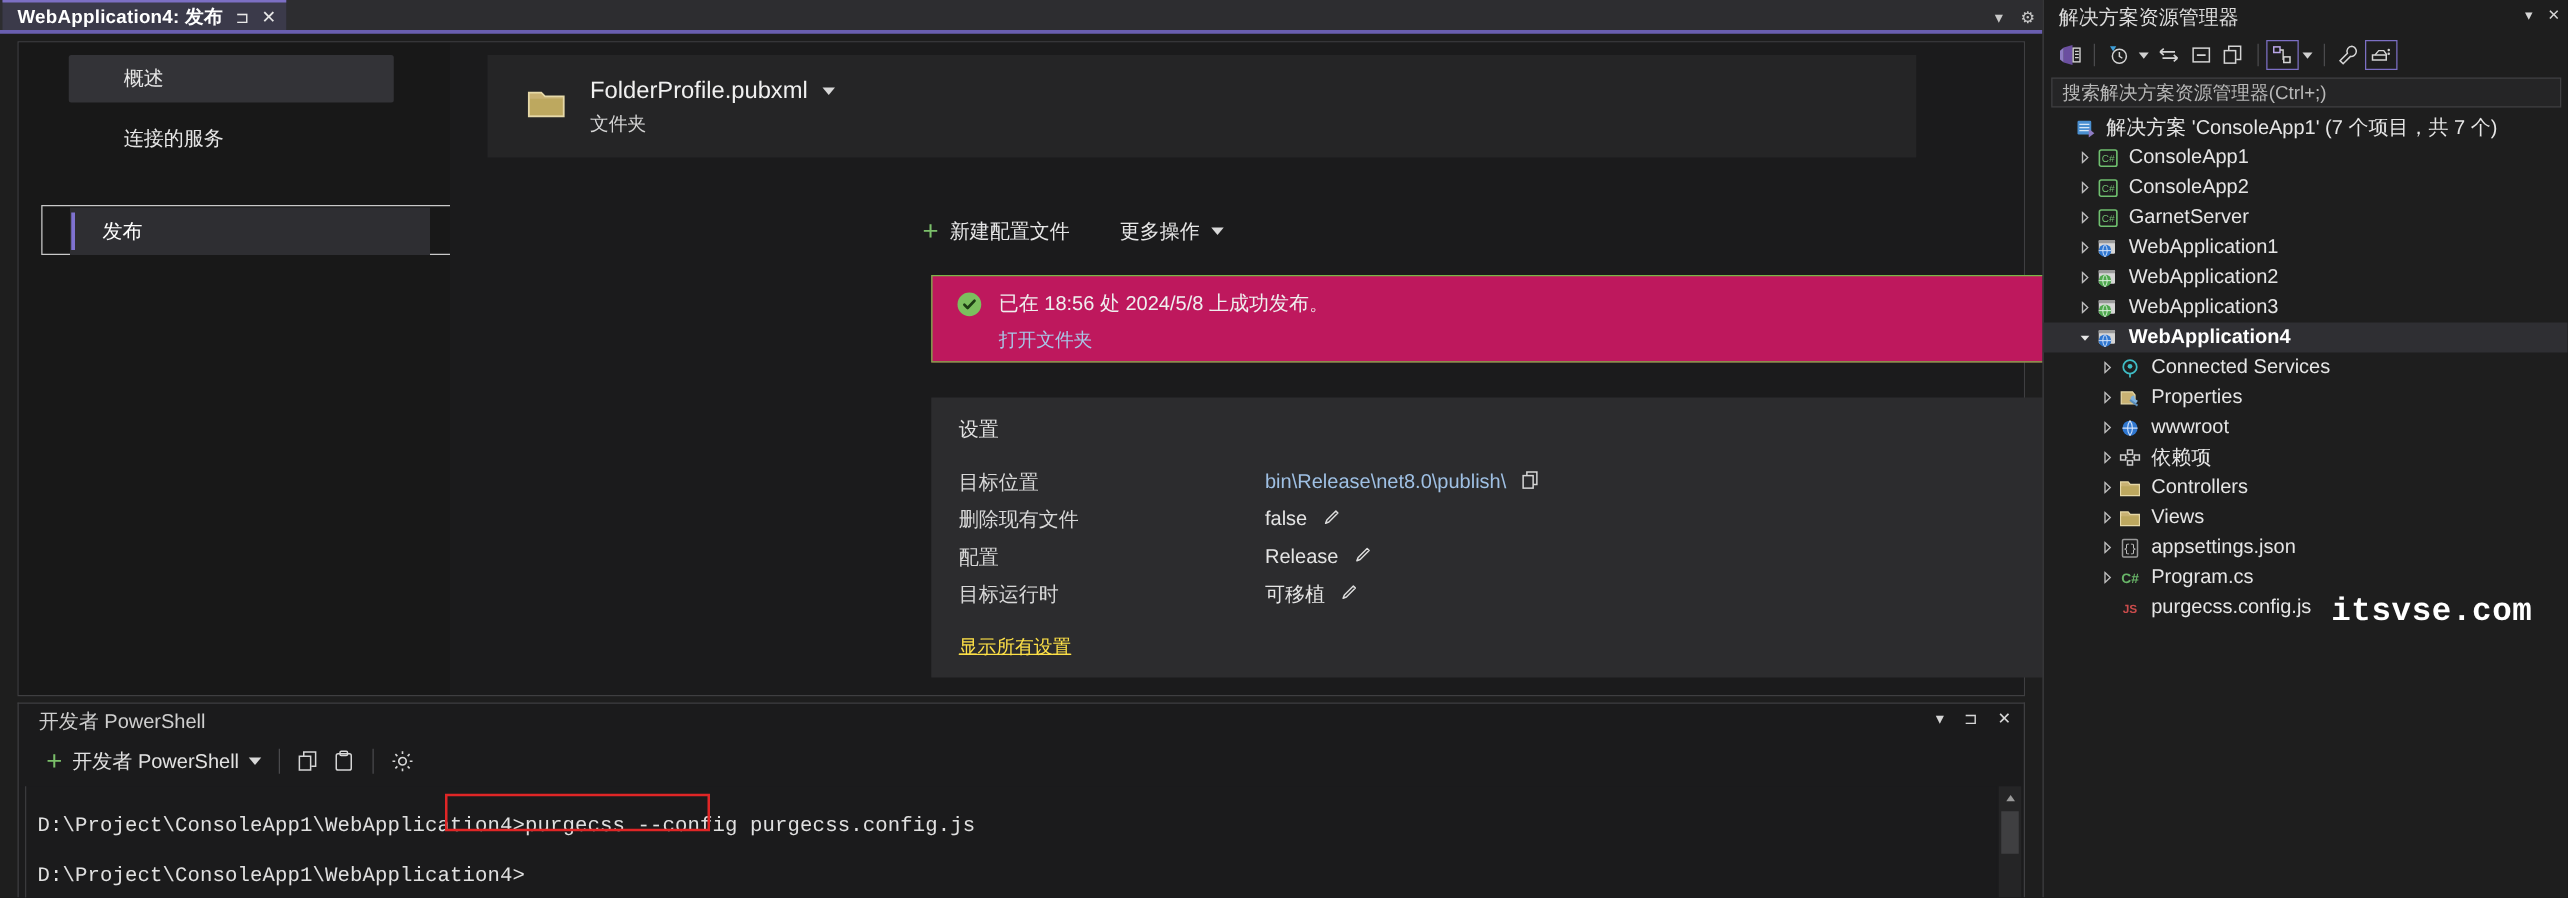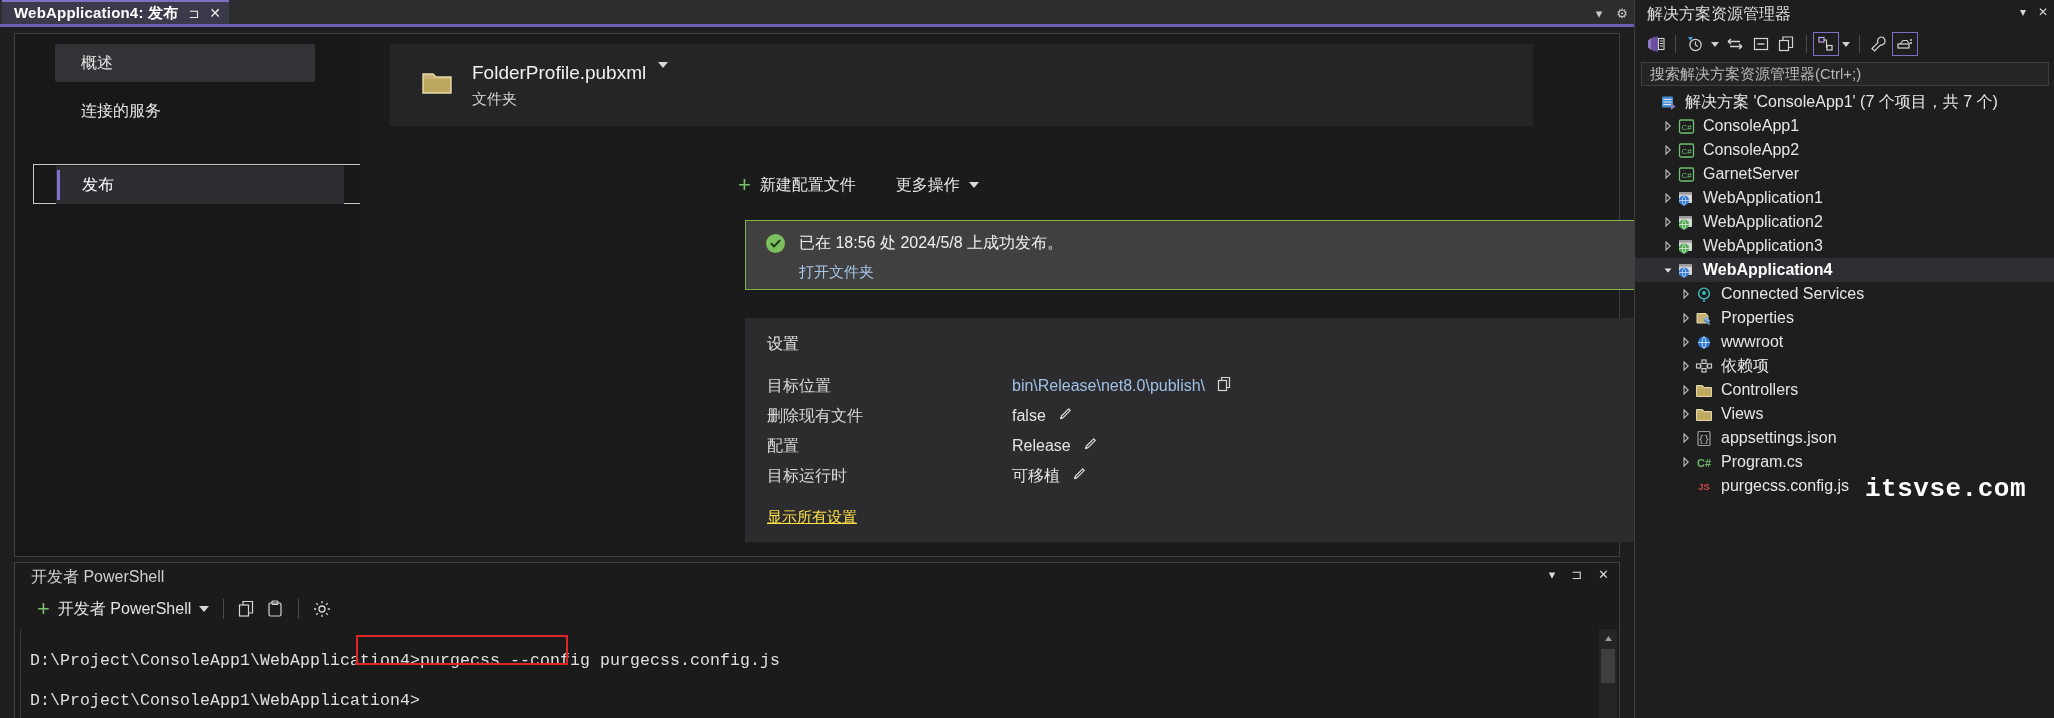--- a/index.html
+++ b/index.html
@@ -28,49 +28,49 @@
   .tabstrip-right .gl { color: #c8c8c8; font-size: 13px; cursor: pointer; }
 
   
   .tab-underline { position: absolute; left: 0; top: 24px; width: 1634px; height: 3px; background: #6a5fb0; }
 
   
   .pubwin { position: absolute; left: 14px; top: 33px; width: 1606px; height: 524px; background: #1b1b1c; border: 1px solid #3f3f41; }
 
   
   .pubnav { position: absolute; left: 0; top: 0; width: 345px; height: 522px; background: #181818; }
-  .navitem { position: absolute; left: 40px; width: 260px; height: 38px; display: flex; align-items: center; padding-left: 26px; color: #e6e6e6; font-size: 16px; cursor: pointer; }
+  .navitem { position: absolute; left: 40px; width: 260px; height: 38px; display: flex; align-items: center; padding-left: 44px; color: #e6e6e6; font-size: 16px; cursor: pointer; }
   .navitem.hover { background: #333337; border-radius: 2px; }
   .navsel-wrap { position: absolute; left: 18px; top: 130px; width: 333px; height: 40px; border: 1px solid #c9c9c9; }
   .navsel-inner { position: absolute; left: 22px; top: 1px; width: 288px; height: 38px; background: #2e2e32; display: flex; align-items: center; padding-left: 26px; color: #ffffff; font-size: 16px; }
   .navsel-accent { position: absolute; left: 23px; top: 5px; width: 3px; height: 30px; background: #7f72d0; }
 
   
   .pubcontent { position: absolute; left: 345px; top: 0; right: 0; bottom: 0; background: #1b1b1c; }
 
   .profile-card { position: absolute; left: 30px; top: 10px; width: 1143px; height: 82px; background: #252526; display: flex; align-items: center; }
   .folder-icon { margin-left: 32px; margin-right: 20px; }
   .profile-texts { display: flex; flex-direction: column; gap: 6px; }
-  .profile-name-row { display: flex; align-items: flex-start; gap: 12px; }
+  .profile-name-row { display: flex; align-items: center; gap: 12px; }
   .profile-name { color: #f0f0f0; font-size: 19px; }
   .caret-dn { width: 0; height: 0; border-left: 5px solid transparent; border-right: 5px solid transparent; border-top: 6px solid #d8d8d8; cursor: pointer; }
   .profile-sub { color: #d4d4d4; font-size: 15px; }
 
   .publish-btn {
     position: absolute; left: 1318px; top: 56px; width: 128px; height: 36px;
     background: #4b3fa0; display: flex; align-items: center; justify-content: center; gap: 8px;
     cursor: pointer; color: #ffffff; font-size: 16px;
   }
   .publish-btn .u { text-decoration: underline; }
 
   .actionbar { position: absolute; left: 378px; top: 140px; display: flex; align-items: center; gap: 40px; }
   .act { display: flex; align-items: center; gap: 9px; color: #e6e6e6; font-size: 16px; cursor: pointer; }
   .plus { color: #7bbf6a; font-size: 22px; line-height: 1; font-weight: 300; }
 
-  .success-box { position: absolute; left: 385px; top: 186px; width: 1080px; height: 70px; background: #404040; border: 1px solid #7ab648; }
+  .success-box { position: absolute; left: 385px; top: 186px; width: 1080px; height: 70px; background: #be185d; border: 1px solid #7ab648; }
   .success-row { position: absolute; left: 20px; top: 12px; display: flex; align-items: center; gap: 14px; }
   .check-circle { width: 19px; height: 19px; border-radius: 50%; background: #7bbf5e; display: flex; align-items: center; justify-content: center; }
   .check-circle svg { display: block; }
   .success-text { color: #efefef; font-size: 16px; }
   .success-link { position: absolute; left: 53px; top: 42px; color: #a8c7e8; font-size: 15px; cursor: pointer; }
 
   .settings-box { position: absolute; left: 385px; top: 284px; width: 1080px; height: 224px; background: #2c2c2e; }
   .settings-title { position: absolute; left: 22px; top: 16px; color: #e3e3e3; font-size: 16px; }
   .srow { position: absolute; left: 22px; height: 22px; display: flex; align-items: center; }
   .slabel { color: #d8d8d8; font-size: 16px; width: 245px; }

